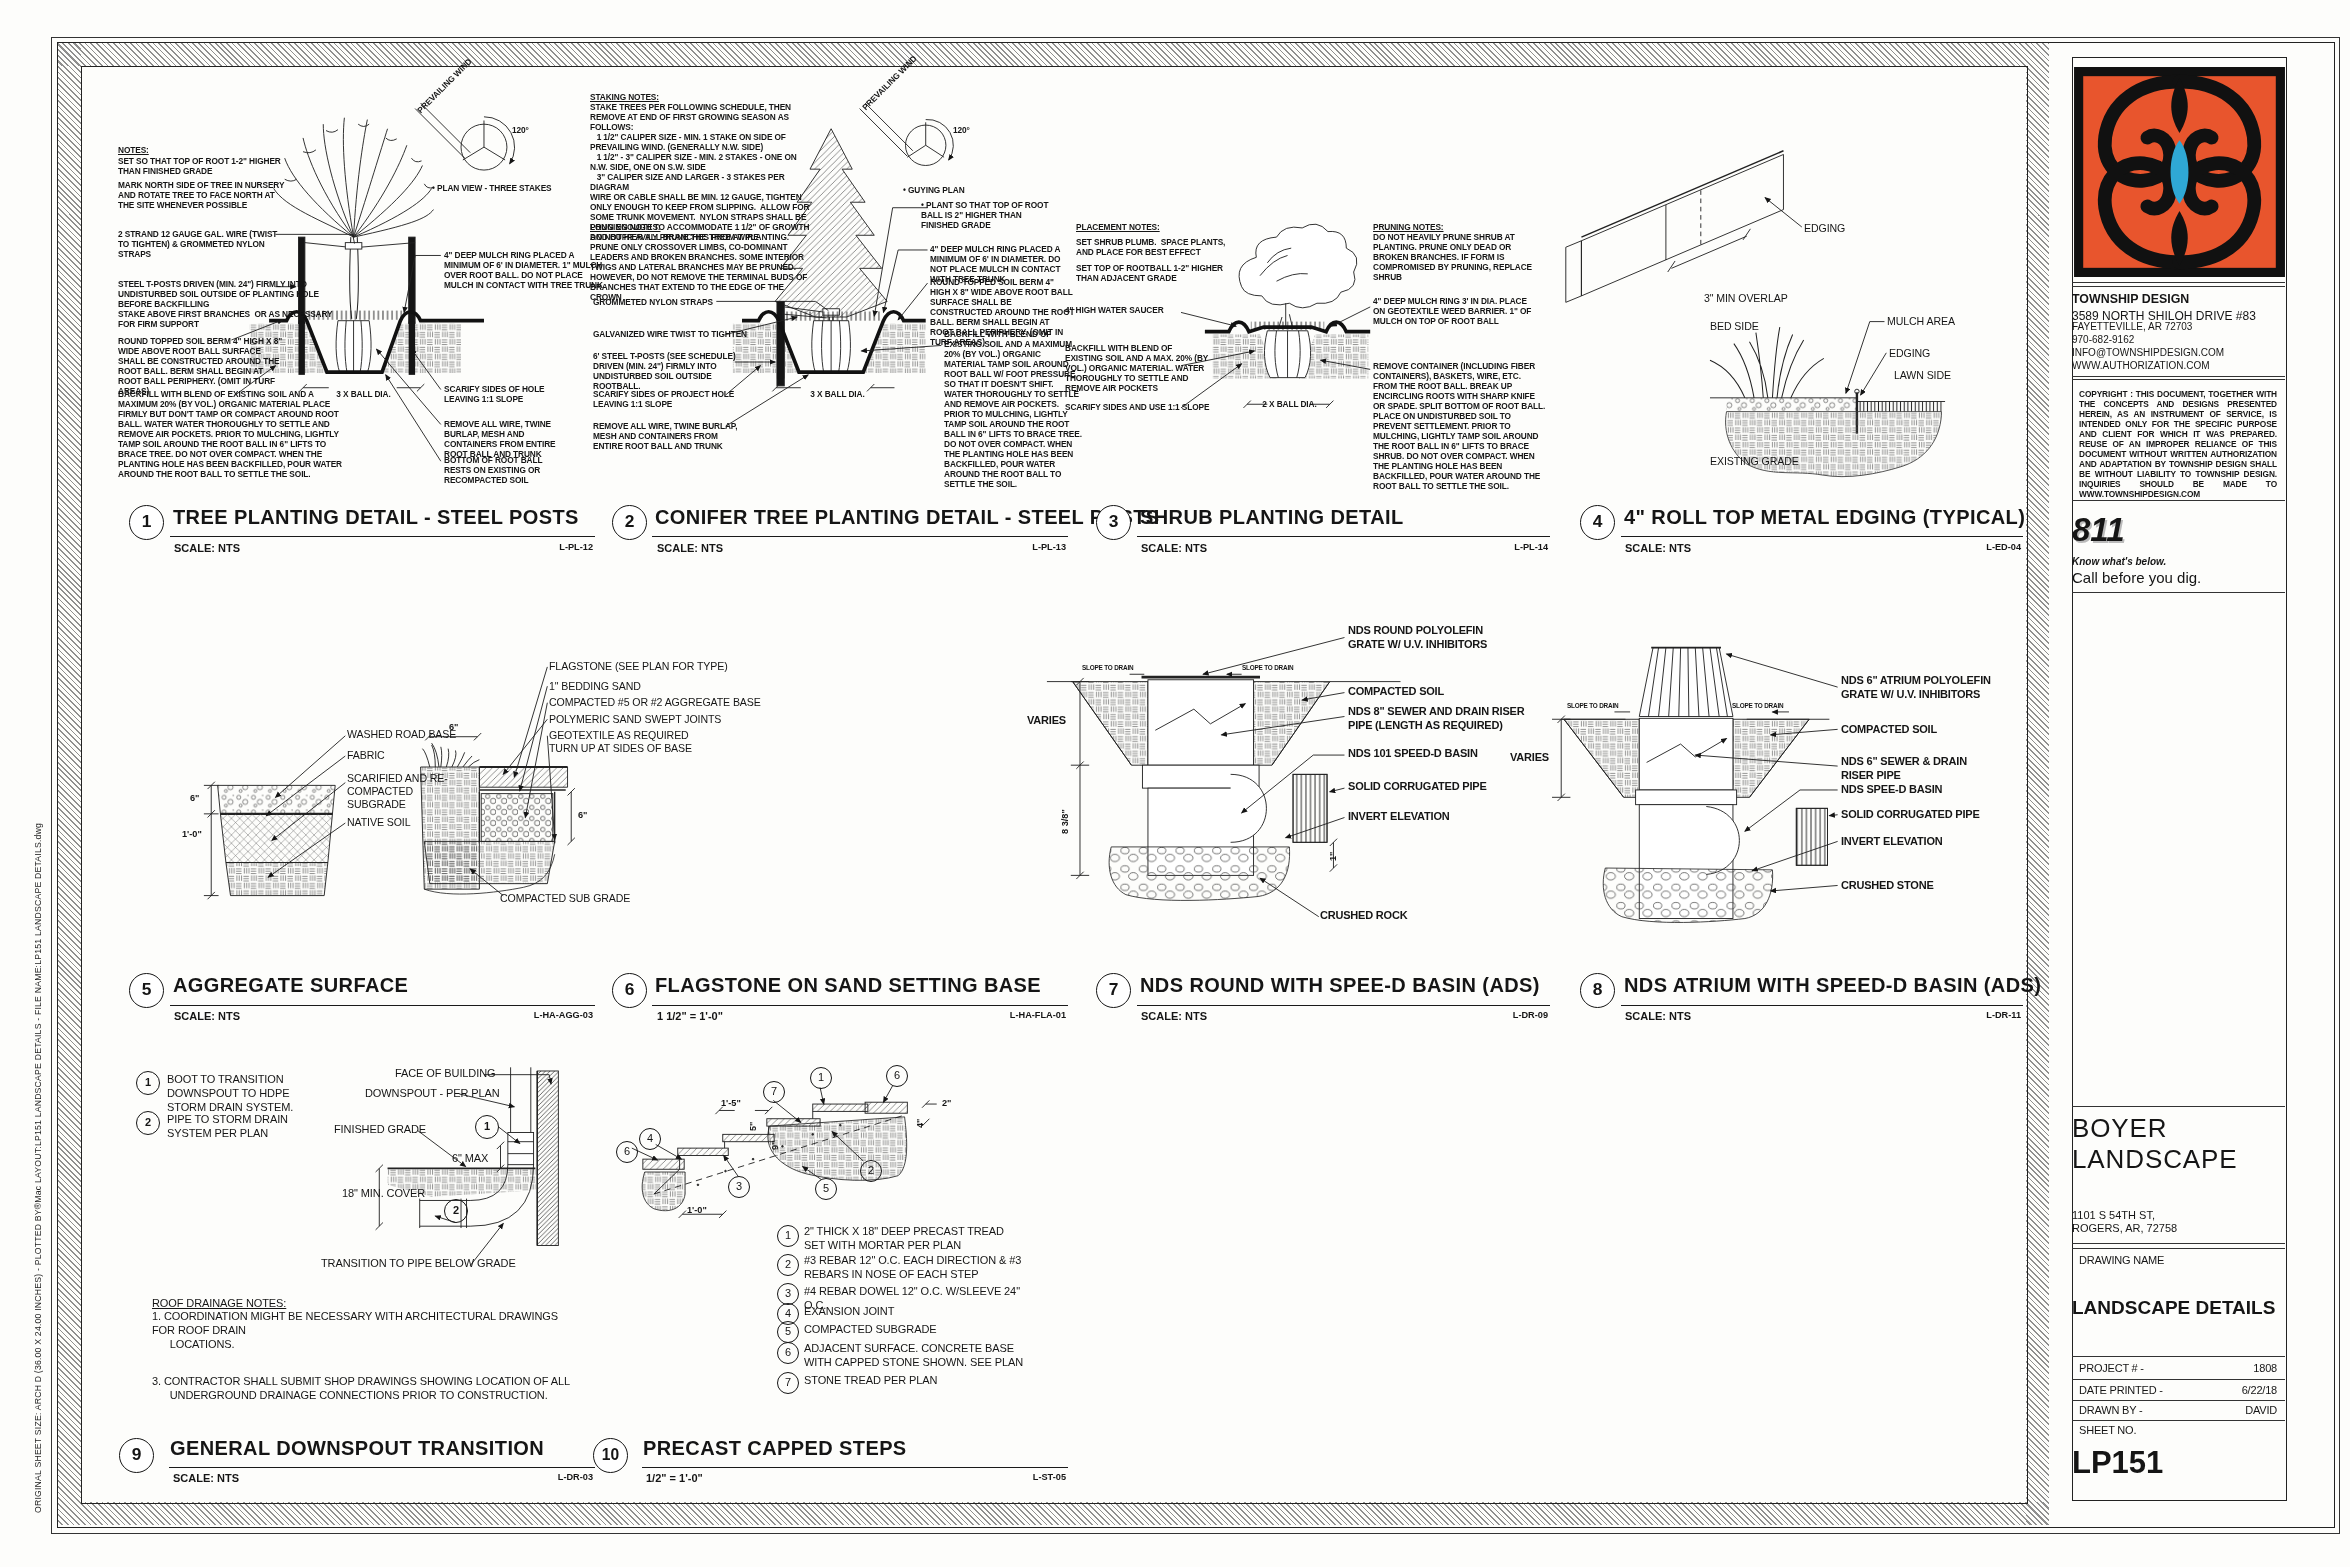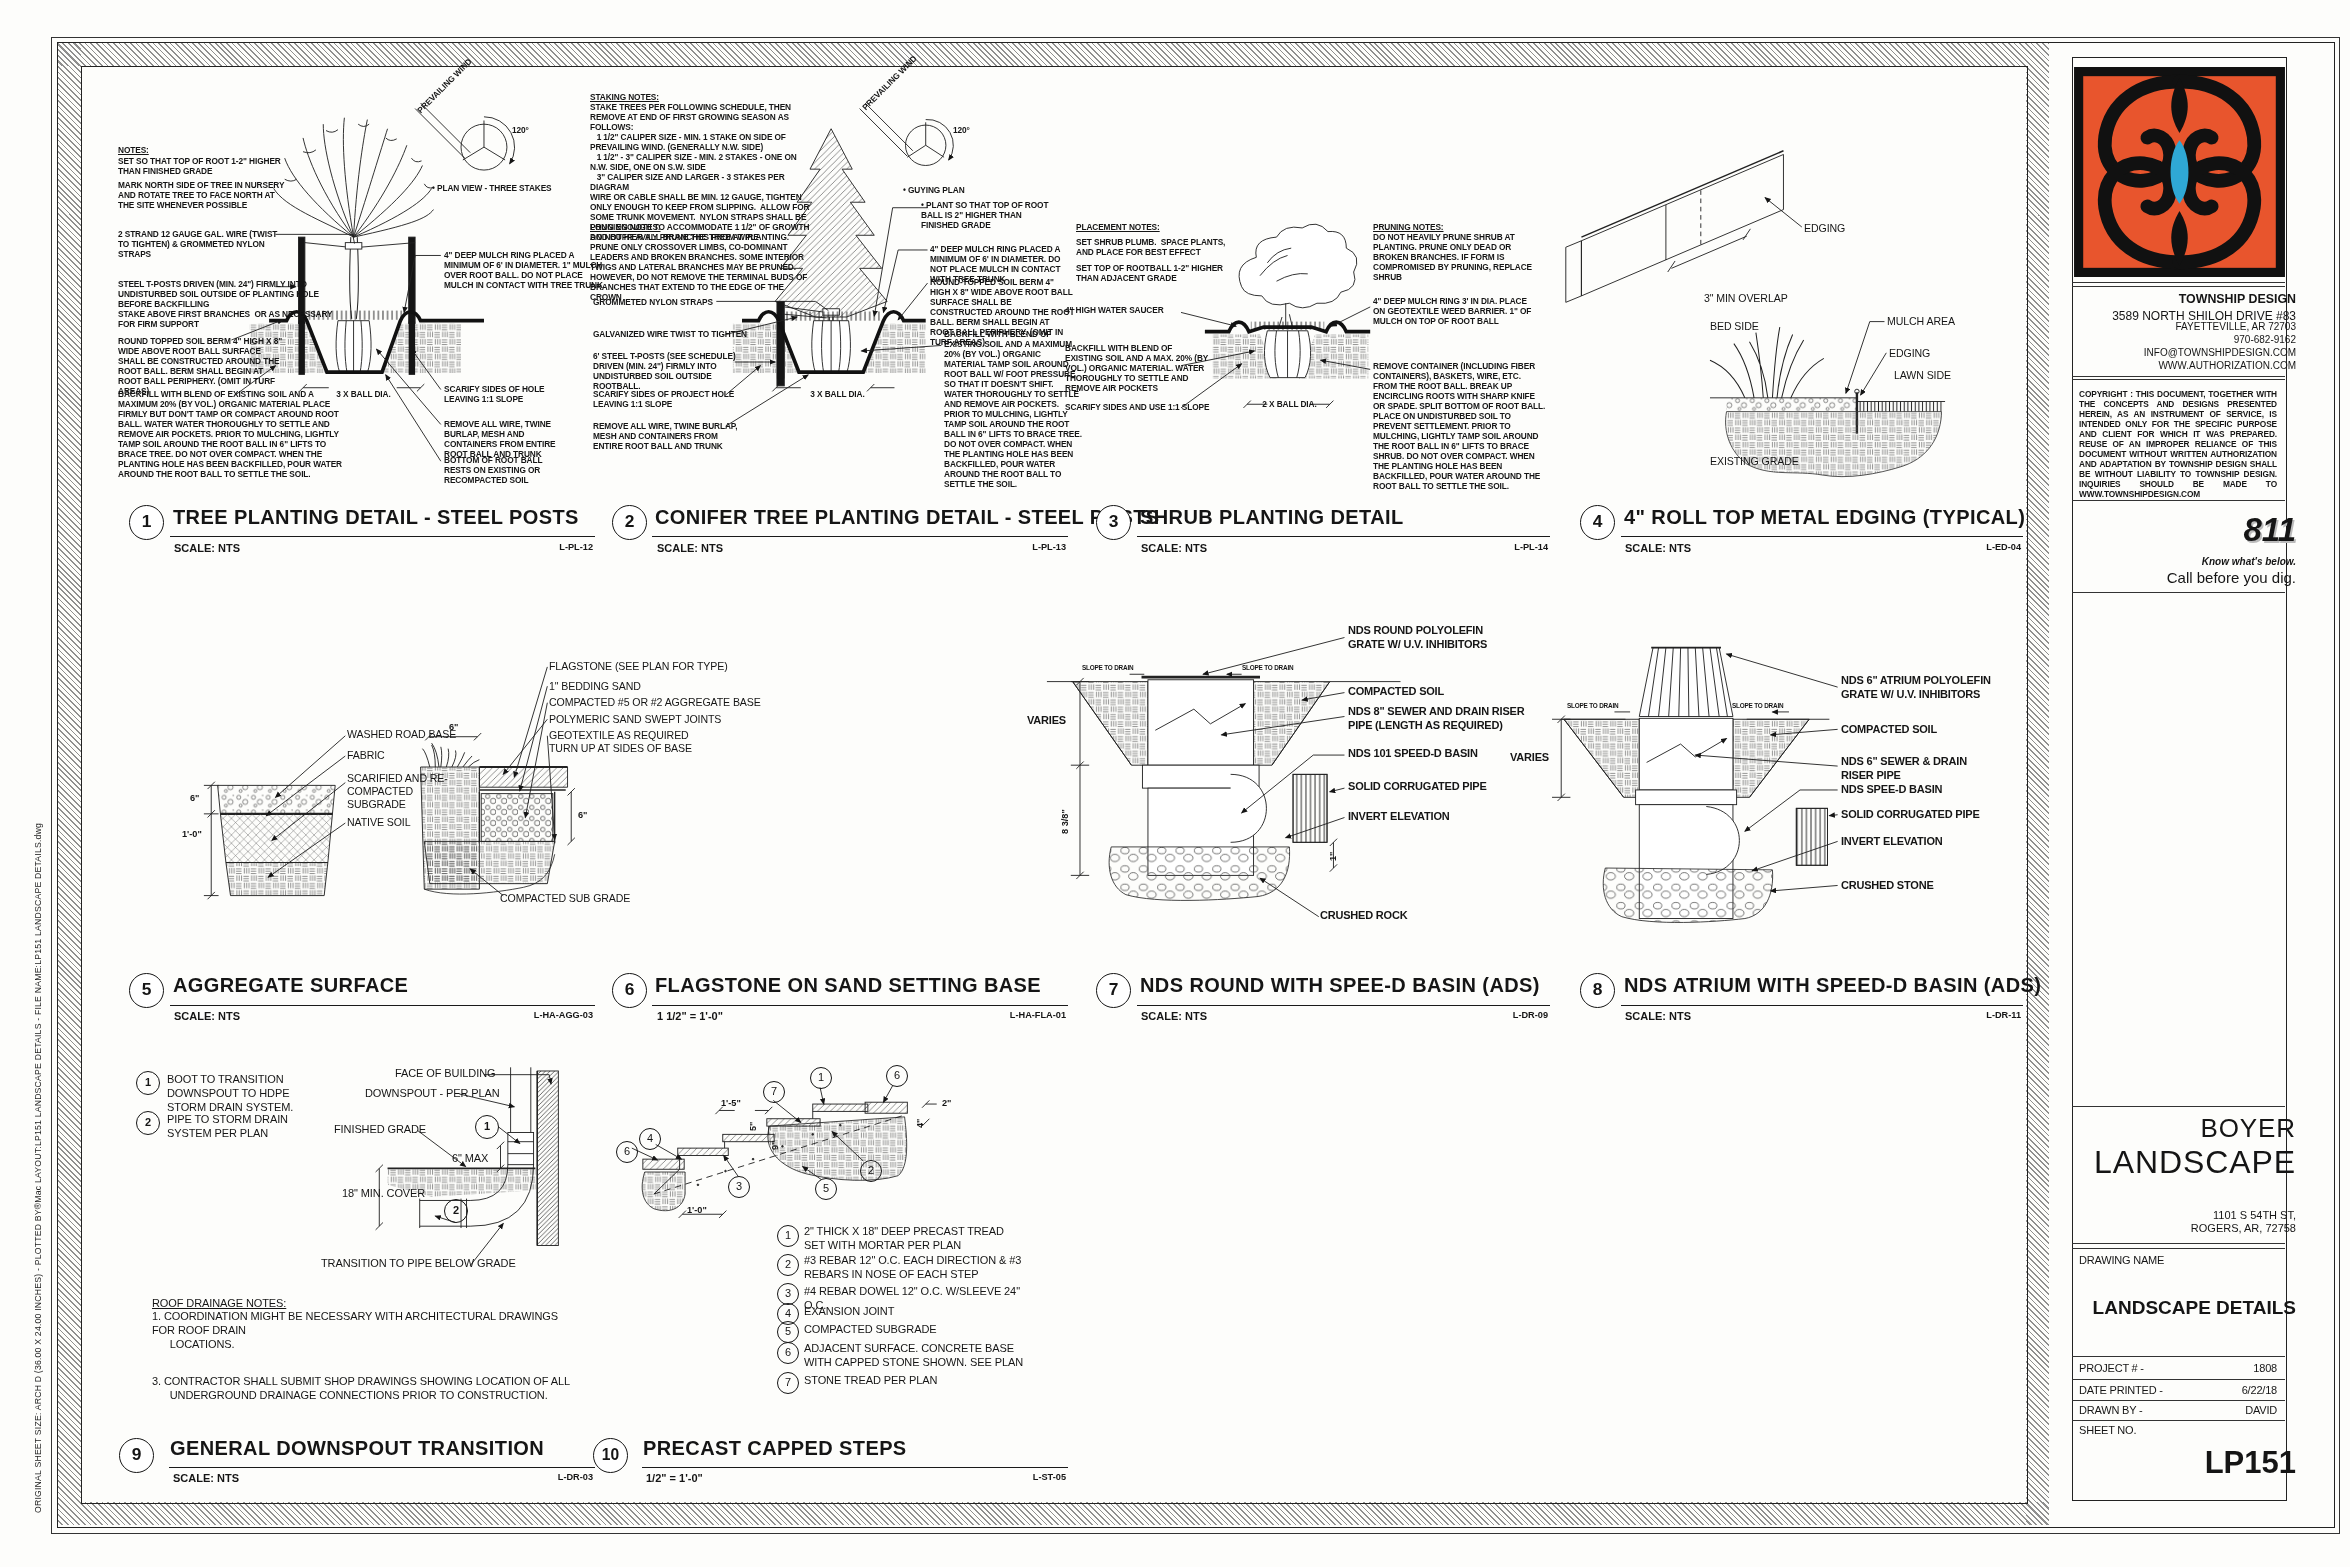--- a/index.html
+++ b/index.html
@@ -26,21 +26,21 @@
   .dtitle{position:absolute;font-weight:bold;font-size:20px;letter-spacing:0.4px;white-space:nowrap;}
   .dscale{position:absolute;font-weight:bold;font-size:11px;}
   .dref{position:absolute;font-weight:bold;font-size:9.2px;text-align:right;}
   .drule{position:absolute;height:1.3px;background:#1a1a1a;}
   .dcirc{position:absolute;width:33px;height:33px;border:1.7px solid #151515;border-radius:50%;font-weight:bold;font-size:17.4px;line-height:31px;text-align:center;background:#fff;}
   .kc{position:absolute;width:22px;height:22px;border:1.2px solid #151515;border-radius:50%;font-weight:bold;font-size:11px;line-height:20px;text-align:center;background:transparent;}
   .kc2{position:absolute;width:20px;height:20px;border:1.2px solid #151515;border-radius:50%;font-size:11px;line-height:18.4px;text-align:center;}
   
   .tb{left:2072px;top:57px;width:213px;height:1442px;border:1.1px solid #222;}
   .tbline{position:absolute;left:2072px;width:213px;height:0.9px;background:#333;}
-  .tbc{position:absolute;left:2072px;width:224px;text-align:right;}
+  .tbc{position:absolute;left:2072px;width:224px;text-align:left;}
   .copy{position:absolute;left:2079px;top:389px;width:198px;font-weight:bold;font-size:8.3px;line-height:10px;text-align:justify;letter-spacing:-0.1px;}
   .field-l{position:absolute;left:2079px;font-size:11px;letter-spacing:-0.2px;}
   .field-v{position:absolute;left:2167px;width:110px;text-align:right;font-size:11px;letter-spacing:-0.2px;}
   .margin-rot{position:absolute;left:33px;top:1513px;width:863px;font-size:8.7px;letter-spacing:0.2px;color:#222;transform:rotate(-90deg);transform-origin:0 0;}
   svg{position:absolute;left:0;top:0;}
 </style>
 </head>
 <body>
 
 <div class="sheet">
@@ -580,21 +580,21 @@
   <div class="tbline" style="top:376px"></div>
   <div class="tbline" style="top:379px"></div>
   <div class="copy">COPYRIGHT : THIS DOCUMENT, TOGETHER WITH THE CONCEPTS AND DESIGNS PRESENTED HEREIN, AS AN INSTRUMENT OF SERVICE, IS INTENDED ONLY FOR THE SPECIFIC PURPOSE AND CLIENT FOR WHICH IT WAS PREPARED. REUSE OF AN IMPROPER RELIANCE OF THIS DOCUMENT WITHOUT WRITTEN AUTHORIZATION AND ADAPTATION BY TOWNSHIP DESIGN SHALL BE WITHOUT LIABILITY TO TOWNSHIP DESIGN. INQUIRIES SHOULD BE MADE TO WWW.TOWNSHIPDESIGN.COM</div>
   <div class="tbline" style="top:500px"></div>
   <div class="tbc" style="top:511px;font-weight:bold;font-style:italic;font-size:33px;text-shadow:1.8px 1.8px 0 #bbb">811</div>
   <div class="tbc" style="top:556px;font-weight:bold;font-style:italic;font-size:10px">Know what's below.</div>
   <div class="tbc" style="top:569px;font-size:15px">Call before you dig.</div>
   <div class="tbline" style="top:592px"></div>
   <div class="tbline" style="top:1106px"></div>
   <div class="tbc" style="top:1113px;font-size:26px;letter-spacing:0.9px">BOYER</div>
-  <div class="tbc" style="top:1144px;font-size:32px;letter-spacing:0.9px">LANDSCAPE</div>
+  <div class="tbc" style="top:1144px;font-size:26px;letter-spacing:0.9px">LANDSCAPE</div>
   <div class="tbc" style="top:1209px;font-size:11px">1101 S 54TH ST,</div>
   <div class="tbc" style="top:1222px;font-size:11px">ROGERS, AR, 72758</div>
   <div class="tbline" style="top:1243px"></div>
   <div class="tbline" style="top:1248px"></div>
   <div class="field-l" style="top:1254px">DRAWING NAME</div>
   <div class="tbc" style="top:1297px;font-size:19px;font-weight:600">LANDSCAPE DETAILS</div>
   <div class="tbline" style="top:1356px"></div>
   <div class="field-l" style="top:1362px">PROJECT # -</div>
   <div class="field-v" style="top:1362px">1808</div>
   <div class="tbline" style="top:1379px"></div>

